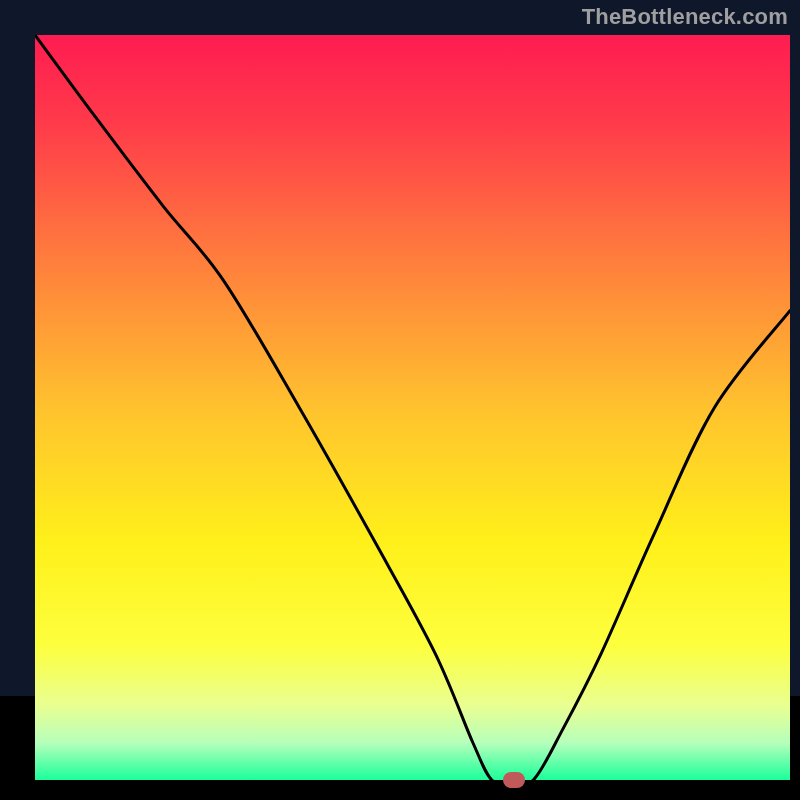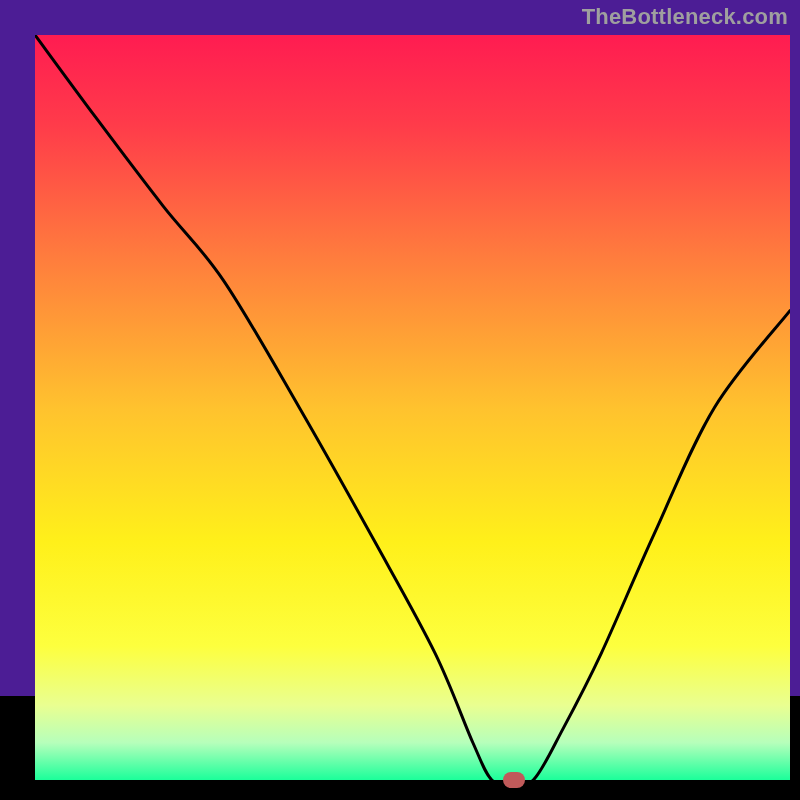--- a/index.html
+++ b/index.html
@@ -8,21 +8,21 @@
     width: 800px;
     height: 800px;
     background: #000;
     overflow: hidden;
     font-family: Arial, Helvetica, sans-serif;
   }
   .frame {
     position: relative;
     width: 800px;
     height: 696px;
-    background: #4c1d95;
+    background: #0f172a;
   }
   .plot-area {
     position: absolute;
     box-sizing: border-box;
   }
   .gradient-bg {
     position: absolute;
     inset: 0;
     z-index: 1;
   }

